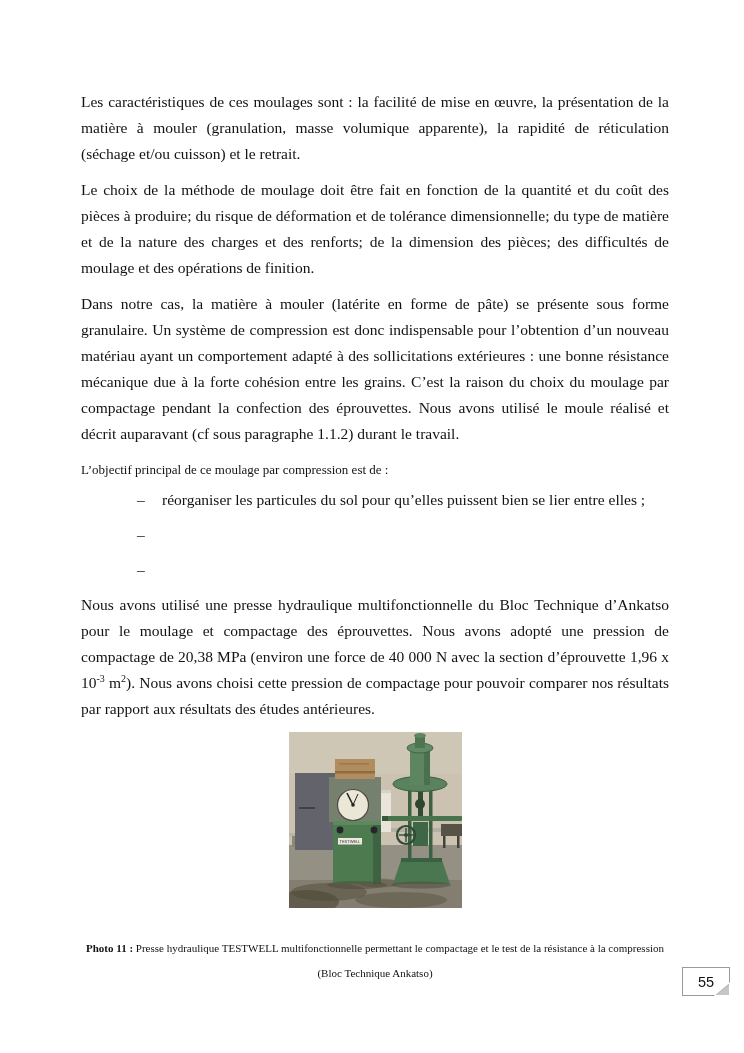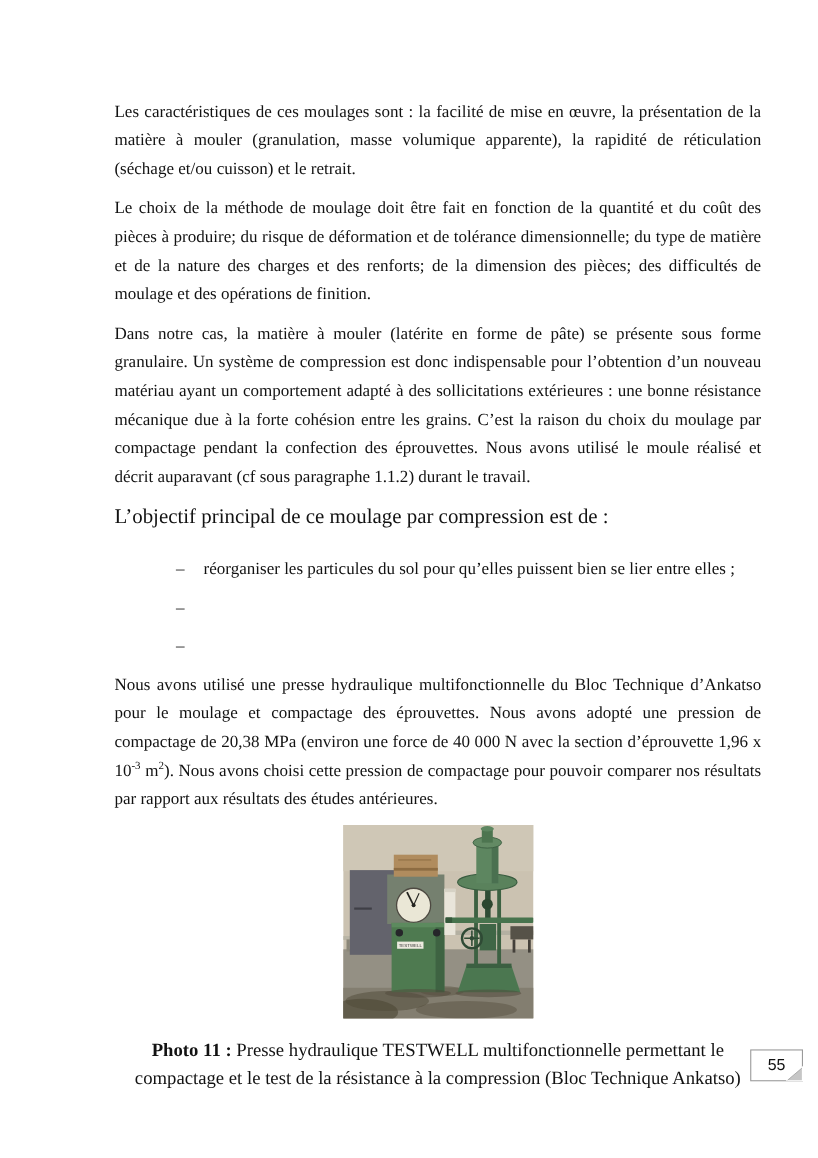--- a/index.html
+++ b/index.html
@@ -6,34 +6,34 @@
   .page {
     position:relative;
     width:744px; height:1053px;
     background:#ffffff;
     overflow:hidden;
     font-family:"Liberation Serif", serif;
     color:#121212;
   }
   .content {
     position:absolute;
-    left:104px; top:0;
+    left:81px; top:0;
     width:588px;
     padding-top:89px;
   }
   p.para {
     font-size:15.5px;
     line-height:26px;
     text-align:justify;
     margin:0 0 10px 0;
   }
   p.intro {
-    font-size:19px;
+    font-size:13px;
     line-height:26px;
-    margin:0 0 22px 0;
+    margin:0 0 4px 0;
   }
   ul.objectives {
     list-style:none;
     margin:0 0 8px 56px;
     padding:0;
   }
   ul.objectives li {
     display:flex;
     align-items:flex-start;
     font-size:15.5px;
@@ -53,30 +53,30 @@
   figure.photo-figure {
     margin:8px 0 0 0;
     display:flex;
     justify-content:center;
   }
   .photo-frame {
     width:173px; height:176px;
     line-height:0;
   }
   p.caption {
-    margin:16px auto 0 auto;
+    margin:28px auto 0 auto;
     width:578px;
-    font-size:17px;
+    font-size:11px;
     line-height:25px;
     text-align:center;
   }
   p.caption b { font-weight:bold; }
   .page-num-badge {
     position:absolute;
-    right:14px; bottom:70px;
+    right:14px; bottom:57px;
     width:46px; height:27px;
     border:1px solid #9a9a9a;
     background:#ffffff;
     display:flex;
     align-items:center;
     justify-content:center;
     font-family:"Liberation Sans", sans-serif;
     font-size:14.5px;
     color:#111;
   }

